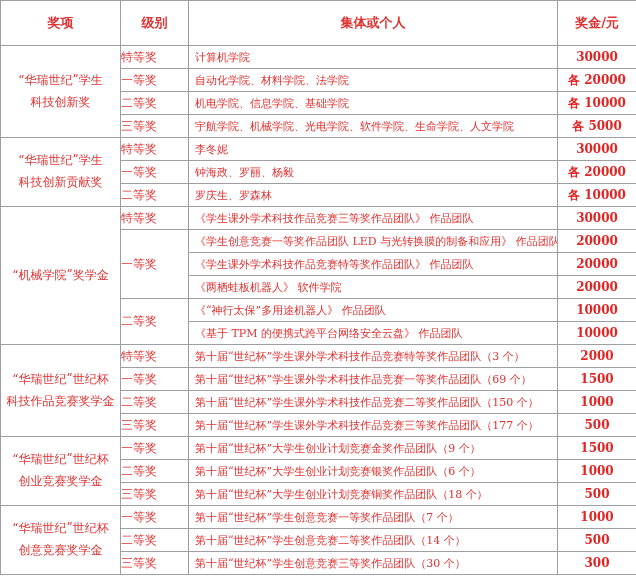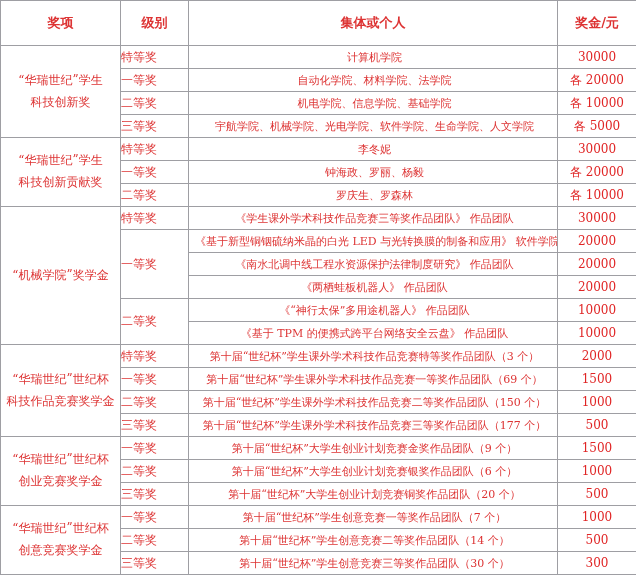--- a/index.html
+++ b/index.html
@@ -39,29 +39,29 @@
     line-height: 1.8;
     white-space: pre-line;
     padding: 0 2px;
   }
   td.lvl {
     text-align: left;
     font-size: 12px;
     white-space: nowrap;
   }
   td.rec {
-    text-align: center;
+    text-align: left;
     font-size: 11px;
     padding: 0 3px 0 6px;
     white-space: nowrap;
   }
   td.amt {
     text-align: center;
     font-size: 12px;
-    font-weight: normal;
+    font-weight: bold;
     color: var(--amount-red);
     white-space: nowrap;
   }
 </style>
 </head>
 <body>
 
 <table class="awards">
   <colgroup>
     <col style="width:120px">
@@ -121,29 +121,29 @@
     </tr>
 
     <tr>
       <td class="award" rowspan="6">“机械学院”奖学金</td>
       <td class="lvl">特等奖</td>
       <td class="rec">《学生课外学术科技作品竞赛三等奖作品团队》 作品团队</td>
       <td class="amt">30000</td>
     </tr>
     <tr>
       <td class="lvl" rowspan="3">一等奖</td>
-      <td class="rec">《基于新型铜铟硫纳米晶的白光 LED 与光转换膜的制备和应用》 软件学院</td>
+      <td class="rec">《学生创意竞赛一等奖作品团队 LED 与光转换膜的制备和应用》 作品团队</td>
       <td class="amt">20000</td>
     </tr>
     <tr>
-      <td class="rec">《南水北调中线工程水资源保护法律制度研究》 作品团队</td>
+      <td class="rec">《学生课外学术科技作品竞赛特等奖作品团队》 作品团队</td>
       <td class="amt">20000</td>
     </tr>
     <tr>
-      <td class="rec">《两栖蛙板机器人》 作品团队</td>
+      <td class="rec">《两栖蛙板机器人》 软件学院</td>
       <td class="amt">20000</td>
     </tr>
     <tr>
       <td class="lvl" rowspan="2">二等奖</td>
       <td class="rec">《“神行太保”多用途机器人》 作品团队</td>
       <td class="amt">10000</td>
     </tr>
     <tr>
       <td class="rec">《基于 TPM 的便携式跨平台网络安全云盘》 作品团队</td>
       <td class="amt">10000</td>
@@ -179,21 +179,21 @@
       <td class="rec">第十届“世纪杯”大学生创业计划竞赛金奖作品团队（9 个）</td>
       <td class="amt">1500</td>
     </tr>
     <tr>
       <td class="lvl">二等奖</td>
       <td class="rec">第十届“世纪杯”大学生创业计划竞赛银奖作品团队（6 个）</td>
       <td class="amt">1000</td>
     </tr>
     <tr>
       <td class="lvl">三等奖</td>
-      <td class="rec">第十届“世纪杯”大学生创业计划竞赛铜奖作品团队（20 个）</td>
+      <td class="rec">第十届“世纪杯”大学生创业计划竞赛铜奖作品团队（18 个）</td>
       <td class="amt">500</td>
     </tr>
 
     <tr>
       <td class="award" rowspan="3">“华瑞世纪”世纪杯
 创意竞赛奖学金</td>
       <td class="lvl">一等奖</td>
       <td class="rec">第十届“世纪杯”学生创意竞赛一等奖作品团队（7 个）</td>
       <td class="amt">1000</td>
     </tr>

